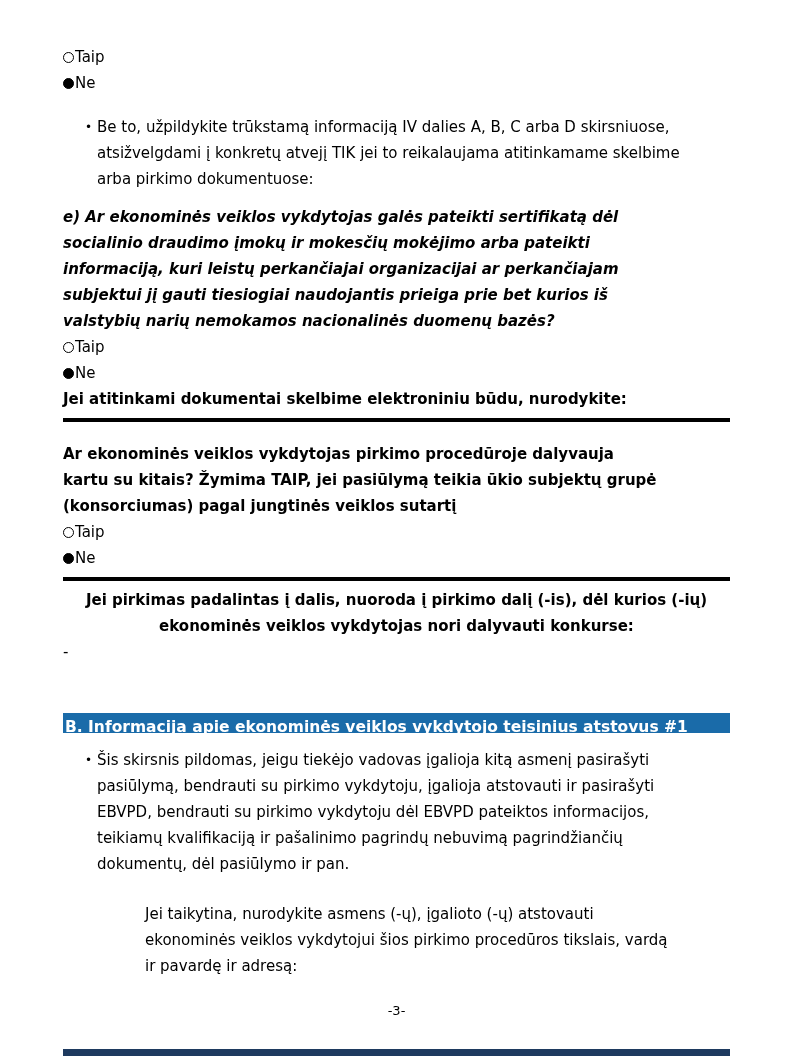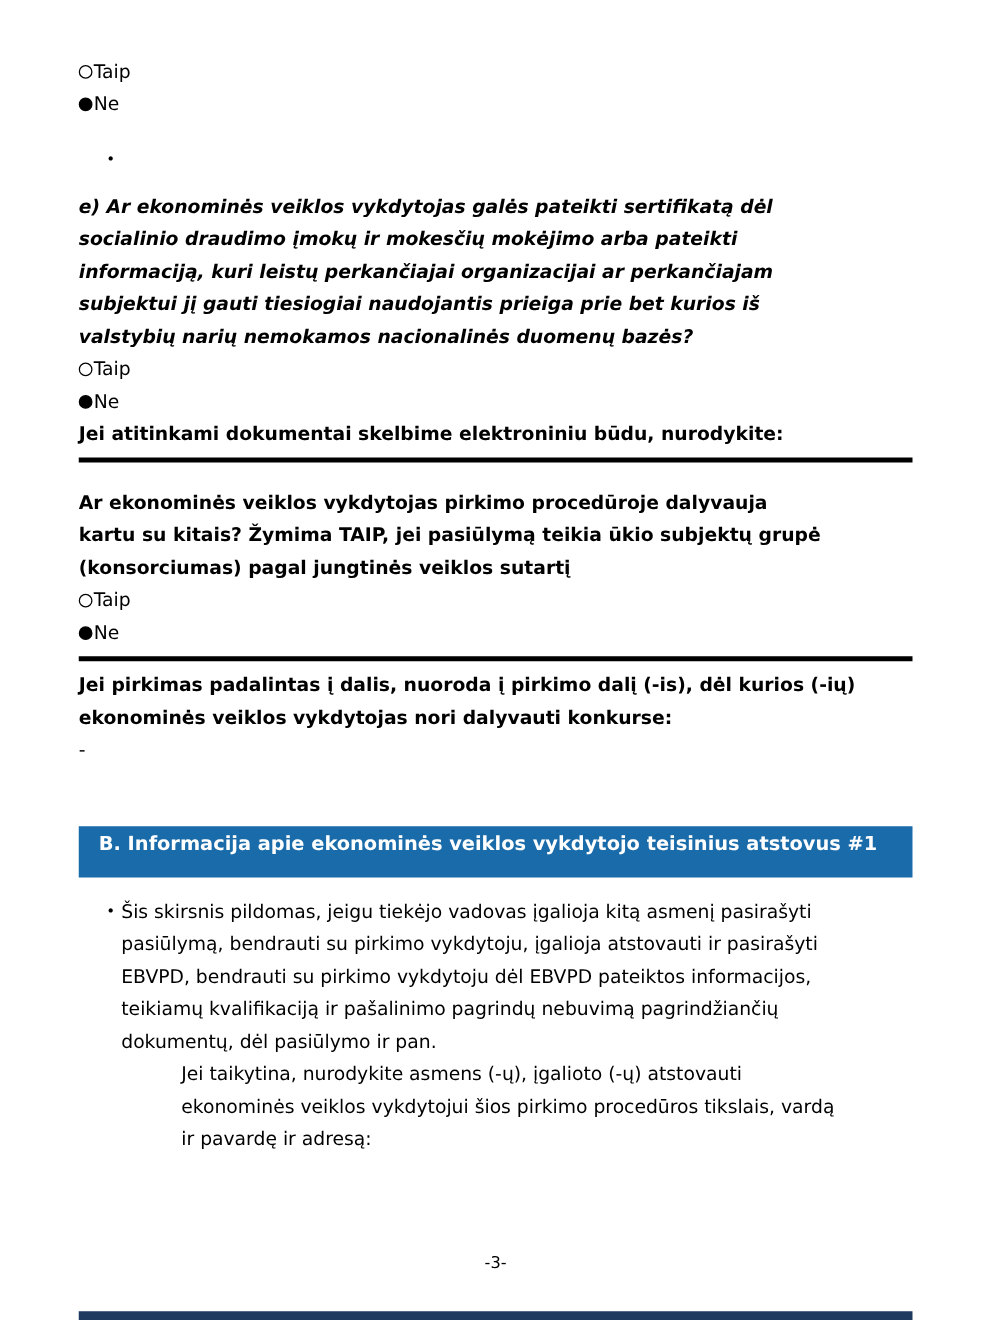--- a/index.html
+++ b/index.html
@@ -37,34 +37,34 @@
     font-size: 12px;
     line-height: 26px;
   }
   .rule {
     height: 4px;
     background: #000;
     margin: 6px 0;
   }
   .section-header {
     margin-top: 48px;
-    height: 41px;
+    height: 20px;
     line-height: 28px;
     background: #1a6ba9;
     color: #ffffff;
     font-weight: bold;
     font-size: 15.5px;
-    padding-left: 16px;
+    padding-left: 2px;
     white-space: pre;
   }
-  .note-indent { margin-left: 82px; }
+  .note-indent { margin-left: 82px; margin-top: 24px; }
   .spacer-top1 { margin-top: 18px; }
   .spacer-top2 { margin-top: 12px; font-style: italic; }
   .spacer-top3 { margin-top: 19px; }
-  .spacer-top4 { margin-top: 6px; }
+  .spacer-top4 { margin-top: 6px; text-align: center; }
   .section-b-bullet { margin-top: 14px; }
   .page-number {
     position: absolute;
     left: 0; right: 0;
     top: 1003px;
     text-align: center;
     font-size: 13px;
     line-height: 16px;
   }
   .bottom-bar {
@@ -85,20 +85,23 @@
     <span class="radio-circle"></span>
     <span>Taip</span>
   </div>
   <div class="radio-row">
     <span class="radio-circle checked"></span>
     <span>Ne</span>
   </div>
 
   <div class="bullet-row spacer-top1">
     <span class="bullet-glyph">•</span>
+    <div class="para">Be to, užpildykite trūkstamą informaciją IV dalies A, B, C arba D skirsniuose,
+atsižvelgdami į konkretų atvejį TIK jei to reikalaujama atitinkamame skelbime
+arba pirkimo dokumentuose:</div>
   </div>
 
   <div class="para bold spacer-top2">e) Ar ekonominės veiklos vykdytojas galės pateikti sertifikatą dėl
 socialinio draudimo įmokų ir mokesčių mokėjimo arba pateikti
 informaciją, kuri leistų perkančiajai organizacijai ar perkančiajam
 subjektui jį gauti tiesiogiai naudojantis prieiga prie bet kurios iš
 valstybių narių nemokamos nacionalinės duomenų bazės?</div>
   <div class="radio-row">
     <span class="radio-circle"></span>
     <span>Taip</span>

